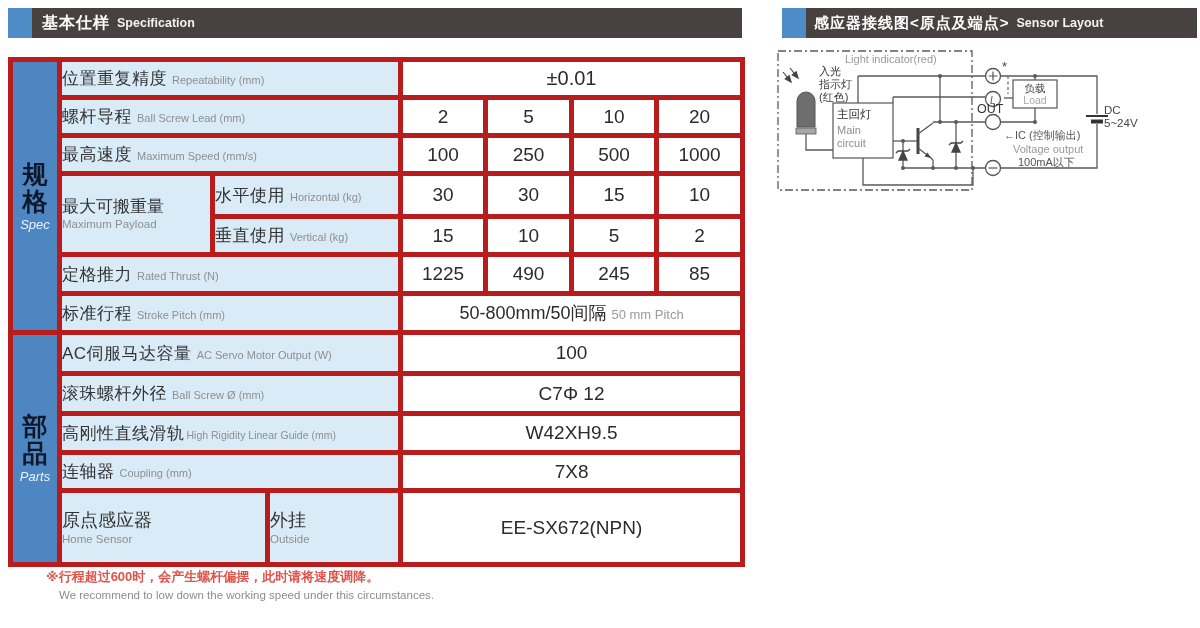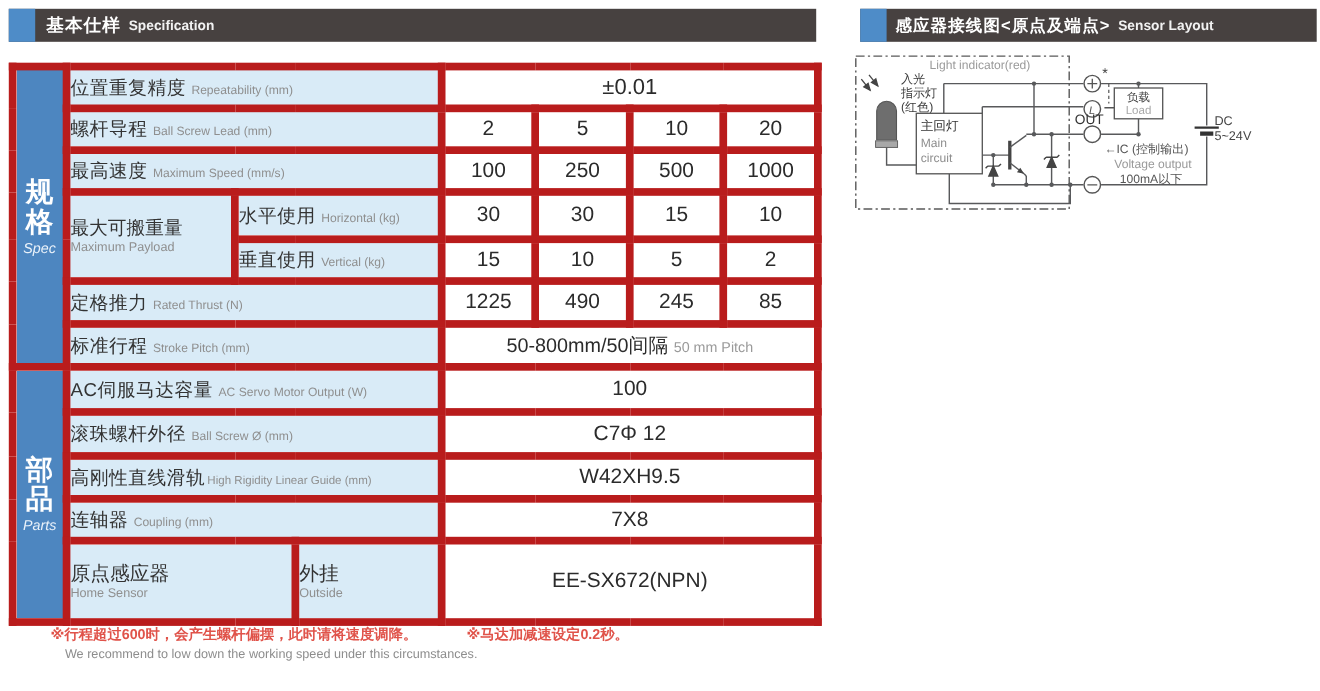--- a/index.html
+++ b/index.html
@@ -10,24 +10,24 @@
   .hbar{position:absolute;height:30px;background:#474140;display:flex;align-items:center;}
   .hbar .hsq{width:24px;height:30px;background:#4e8cc8;flex:0 0 auto;}
   .hbar .hzh{color:#fff;font-size:16px;font-weight:bold;margin-left:10px;letter-spacing:1px;}
   .hbar .hen{color:#f2f2f2;font-size:12.5px;font-weight:bold;margin-left:7px;}
   .hbar-left{left:8px;top:8px;width:734px;}
   .hbar-right{left:782px;top:8px;width:415px;}
 
   
   table.spec{position:absolute;left:8px;top:57px;width:732px;border-collapse:collapse;
              table-layout:fixed;border:2px solid #2e3338;}
-  table.spec td{border:7px solid #b91c1c;padding:0;overflow:hidden;}
+  table.spec td{border:5px solid #b91c1c;padding:0;overflow:hidden;}
   td.group{background:#4d86c0;text-align:center;vertical-align:middle;}
   .gzh{width:1.05em;margin:0 auto;word-break:break-all;line-height:1.08;font-size:25px;
-       font-weight:bold;color:#ffffff;}
+       font-weight:bold;color:#0f172a;}
   .gen{font-size:13px;color:#eaf2fa;margin-top:2px;font-style:italic;}
   td.lbl{background:#d9ebf7;vertical-align:middle;padding-left:10px;}
   td.lbl .zh{font-size:17px;color:#333;letter-spacing:0.5px;}
   td.lbl .en{font-size:11px;color:#8f8f8f;margin-left:5px;}
   td.lbl .zh-block{display:block;font-size:17px;color:#333;line-height:1.25;}
   td.lbl .en-block{display:block;font-size:11.5px;color:#8f8f8f;line-height:1.25;}
   td.val{background:#fff;text-align:center;vertical-align:middle;font-size:19px;color:#2b2b2b;}
   td.val .big{font-size:20px;}
   td.val .pitch-en{font-size:13px;color:#9a9a9a;margin-left:5px;}
 
@@ -178,21 +178,20 @@
       <td class="val" colspan="4">EE-SX672(NPN)</td>
     </tr>
   </tbody>
     </table>
 
   <div class="note note-left">
     <div class="nzh">※行程超过600时，会产生螺杆偏摆，此时请将速度调降。</div>
     <div class="nen">We recommend to low down the working speed under this circumstances.</div>
   </div>
   <div class="note note-right">
-    <div class="nzh">※马达加减速设定0.2秒。</div>
   </div>
 
   <svg class="diagram" width="430" height="160" viewBox="770 45 430 160">
 
     <rect x="778" y="51" width="194" height="139" fill="none" stroke="#5a5a5a" stroke-width="1.3" stroke-dasharray="8 3 2 3"></rect>
 
     <g stroke="#58595b" stroke-width="1.3" fill="none">
       <path d="M858,76 H985 M858,76 V103"></path>
       <path d="M893,97 H985 M893,97 V103"></path>
       <path d="M933,122 H985"></path>

